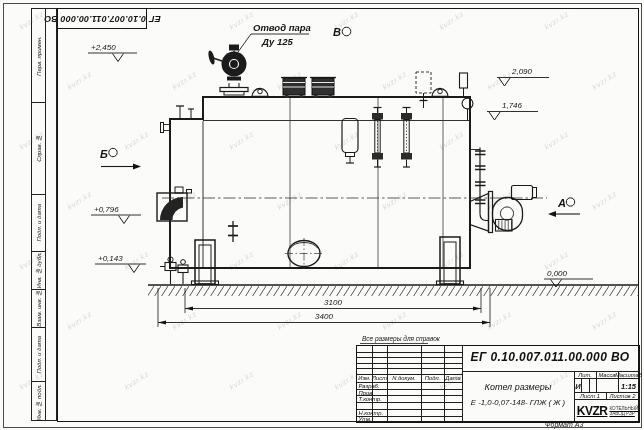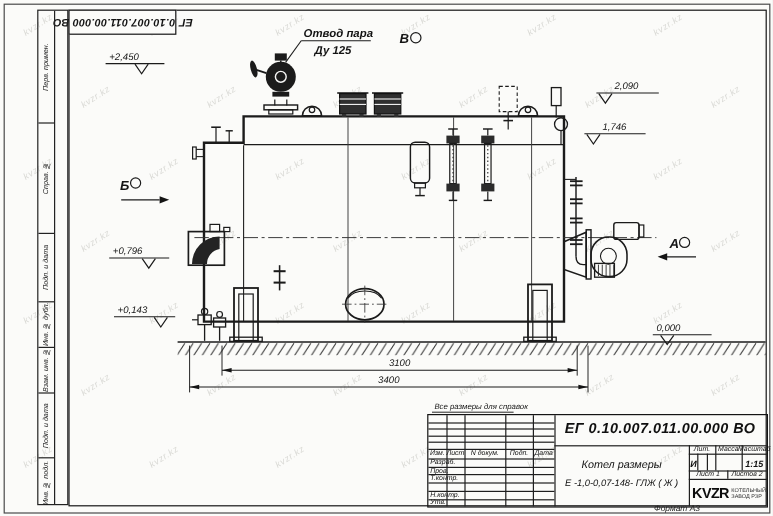--- a/index.html
+++ b/index.html
@@ -35,21 +35,21 @@
   .tb .lbl{position:absolute;font:italic 5.8px "Liberation Sans",sans-serif;color:#111;white-space:nowrap;}
   .tb .ctr{transform:translateX(-50%);}
   .tb .docnum{position:absolute;left:193px;top:4px;transform:translateX(-50%);
       font:italic 600 12px "Liberation Sans",sans-serif;letter-spacing:.4px;color:#101010;white-space:nowrap;}
   .tb .prod1{position:absolute;left:161px;top:36px;transform:translateX(-50%);
       font:italic 9px "Liberation Sans",sans-serif;color:#111;white-space:nowrap;}
   .tb .prod2{position:absolute;left:161px;top:52px;transform:translateX(-50%);
       font:italic 7.8px "Liberation Sans",sans-serif;color:#111;white-space:nowrap;}
   .tb .big{font:italic 600 7.5px "Liberation Sans",sans-serif;}
   .logo-cell{position:absolute;left:218px;top:54px;width:63px;height:21px;display:flex;
-             align-items:center;justify-content:center;gap:2px;}
+             align-items:center;justify-content:center;gap:2px;text-decoration:underline;}
   .logo-mark{width:8px;height:12px;background:repeating-linear-gradient(0deg,#111 0 2px,#fbfbf9 2px 3px);}
   .logo-word{font:800 12px "Liberation Sans",sans-serif;color:#0c0c0c;letter-spacing:-.5px;}
   .logo-sub{display:flex;flex-direction:column;font:4.6px "Liberation Sans",sans-serif;color:#333;line-height:5px;}
 </style>
 </head>
 <body>
 
 <div class="sheet">
 
   <div class="watermark-layer" id="wm">

